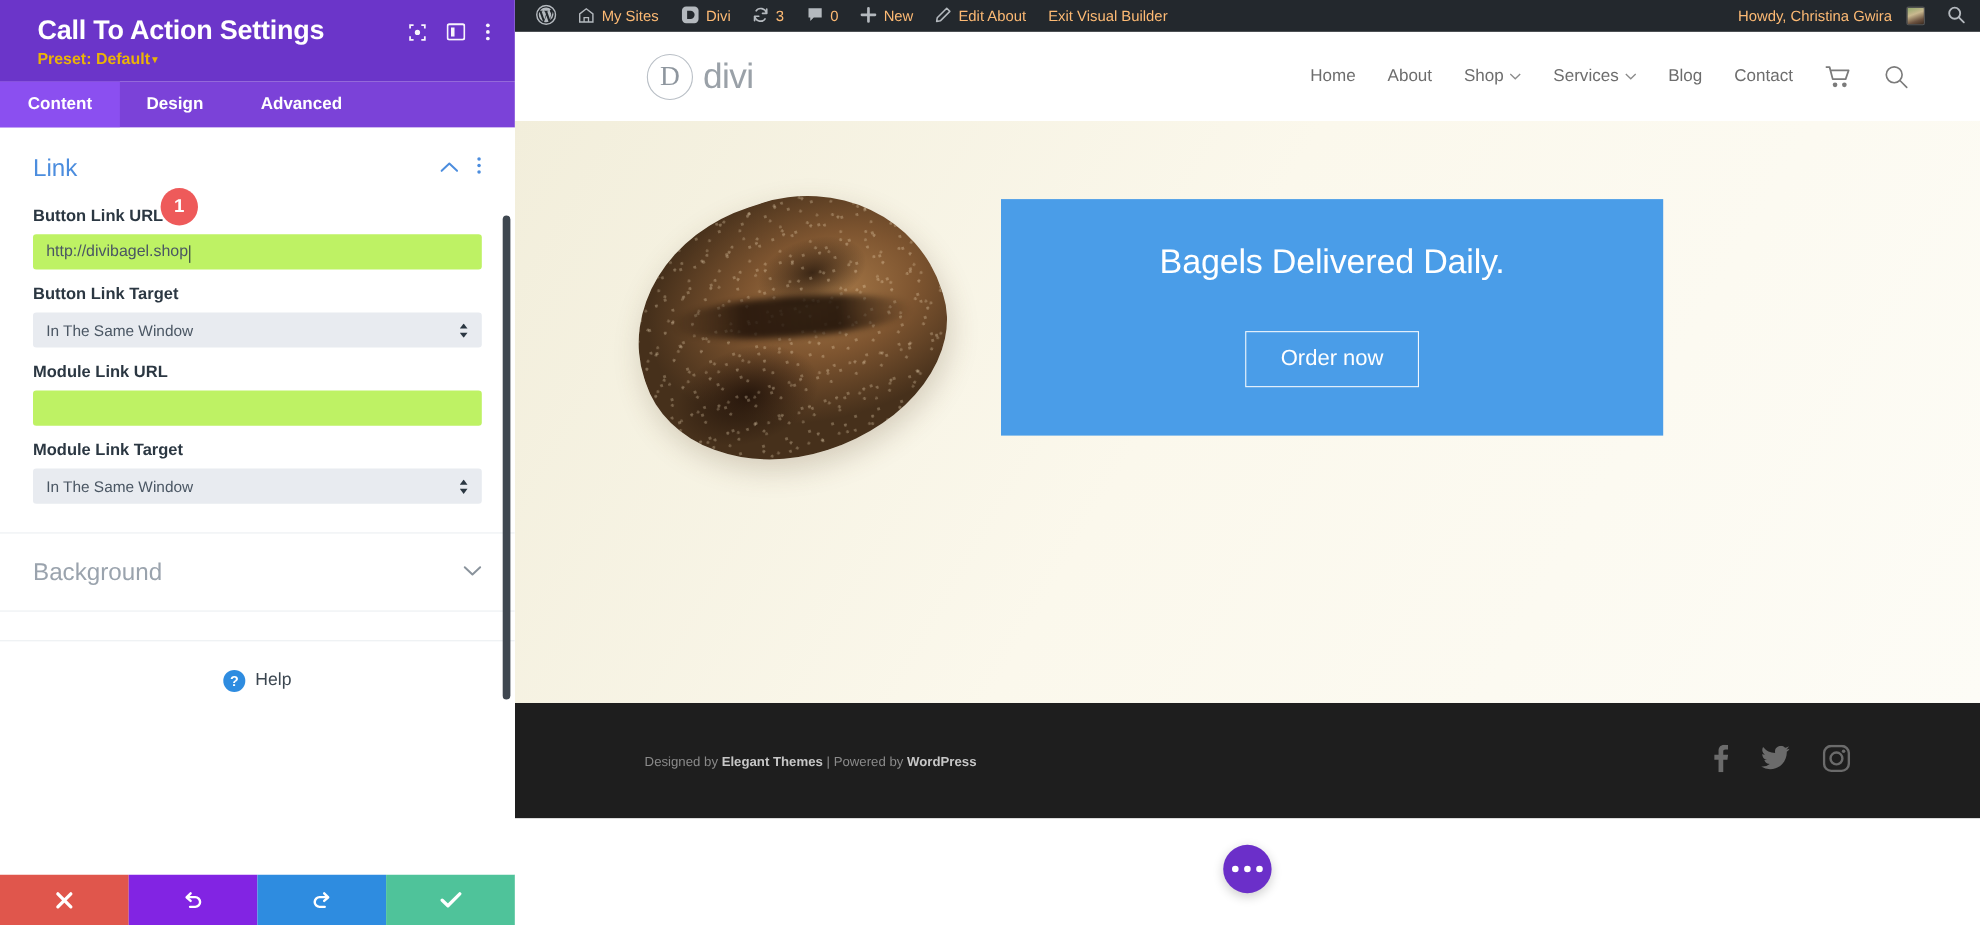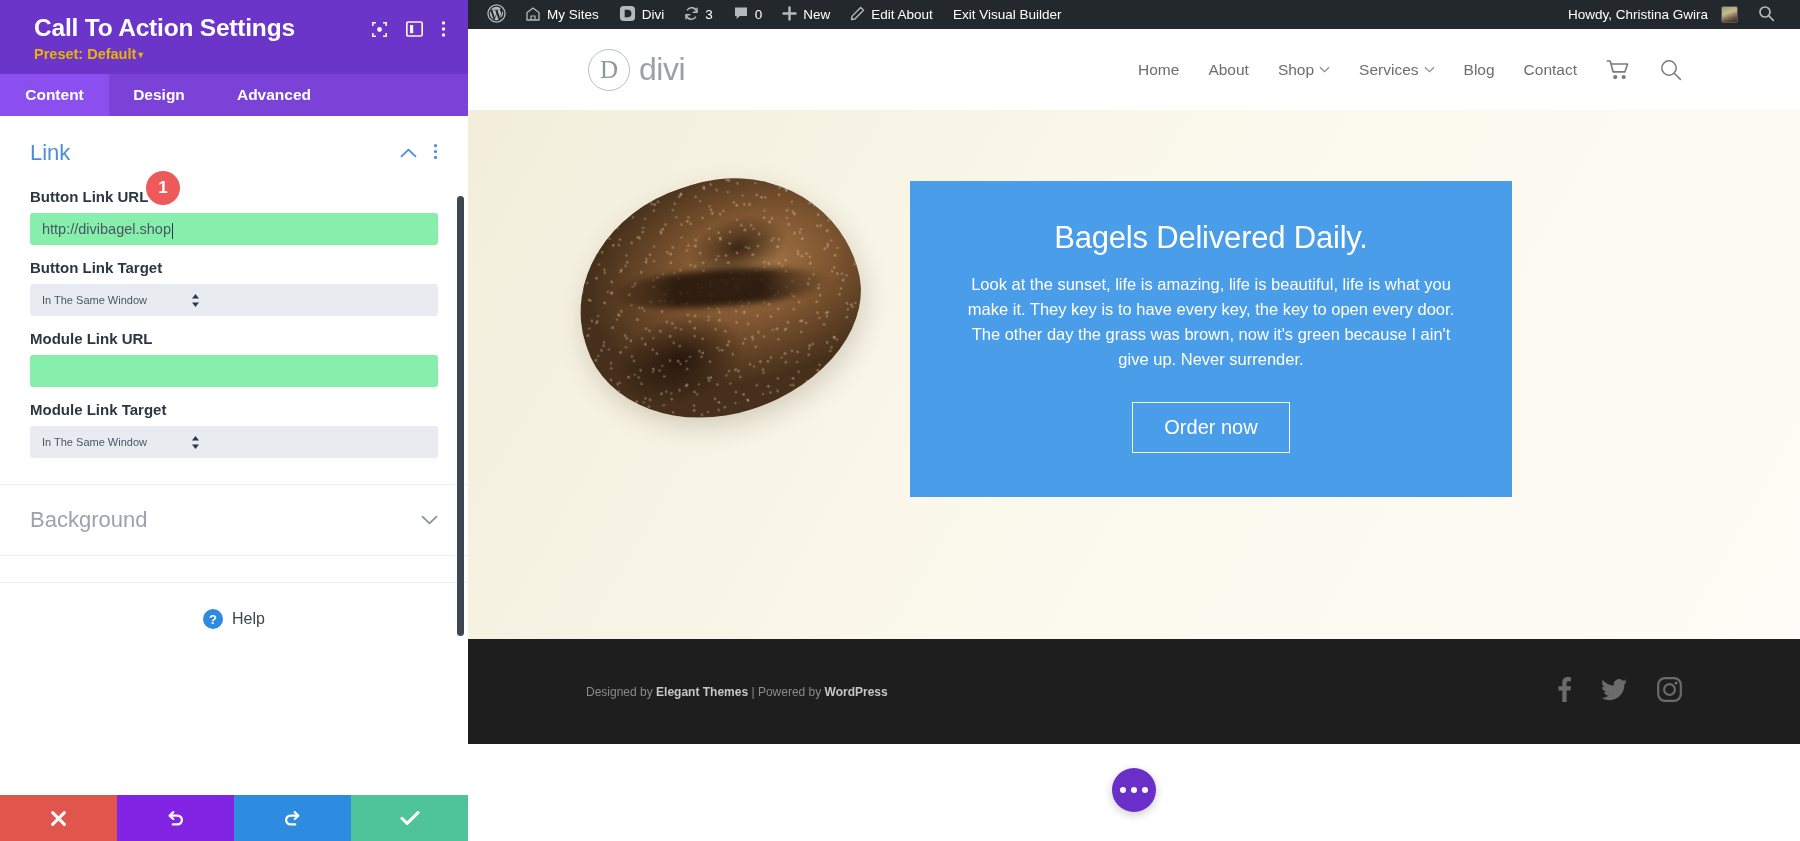--- a/index.html
+++ b/index.html
@@ -57,33 +57,33 @@
   .sec-title.collapsed { color: #9aa3ad; }
   .sec-head-icons { display: flex; align-items: center; gap: 16px; }
 
   .field { padding: 0 30px; margin-top: 14px; position: relative; }
   .field-label {
     font-size: 15px; font-weight: 700; color: #2b3742; margin-bottom: 8px;
     display: inline-block;
   }
   .field-input {
     width: 100%; height: 32px;
-    background: #86efac; border: none; border-radius: 3px;
+    background: #bef264; border: none; border-radius: 3px;
     padding: 0 12px; font-size: 14.5px; color: #4a5663;
     font-family: "Liberation Sans", sans-serif;
     display: flex; align-items: center;
   }
   .caretbar {
     display: inline-block; width: 1px; height: 16px; background: #2b3742;
     margin-left: 1px; position: relative; top: 2px;
   }
   .field-select {
     width: 100%; height: 32px; background: #e8ebf0; border-radius: 3px;
-    padding: 0 12px; font-size: 11px; color: #4a5663;
-    display: flex; align-items: center; 
+    padding: 0 12px; font-size: 14px; color: #4a5663;
+    display: flex; align-items: center; justify-content: space-between;
     cursor: pointer;
     gap: 44px;
   }
   .spinner { display: flex; flex-direction: column; gap: 2px; }
 
   .badge-1 {
     position: absolute;
     width: 34px; height: 34px; border-radius: 50%;
     background: #ee5a5a; color: #fff;
     font-size: 17px; font-weight: 700;
@@ -120,22 +120,22 @@
   .panel-scrollbar {
     position: absolute; right: 4px; top: 80px; width: 7px; height: 440px;
     background: #3f4750; border-radius: 4px;
   }
 
   
   .preview { flex: 1; height: 841px; display: flex; flex-direction: column; background: #fff; position: relative; }
 
   .wp-adminbar {
     height: 29px; background: #23282d; display: flex; align-items: center;
-    color: #ffffff; font-size: 13.5px; flex: 0 0 29px;
-    padding: 0 15px 0 10px;
+    color: #fdba74; font-size: 13.5px; flex: 0 0 29px;
+    padding: 0 3px 0 10px;
   }
   .ab-item {
     display: flex; align-items: center; gap: 6px;
     padding: 0 10px; height: 29px; cursor: pointer; white-space: nowrap;
   }
   .ab-item.logo { padding: 0 9px; }
   .ab-right { margin-left: auto; display: flex; align-items: center; }
   .ab-avatar {
     width: 17px; height: 17px; border-radius: 2px; margin-left: 7px;
     background: linear-gradient(160deg,#8fa86b 0%, #c9b88f 40%, #6b5240 75%, #3b2a1e 100%);
@@ -147,21 +147,21 @@
     padding: 0 0 0 120px; flex: 0 0 81px;
   }
   .logo-wrap { display: flex; align-items: center; gap: 9px; }
   .logo-circle {
     width: 42px; height: 42px; border-radius: 50%;
     border: 1.6px solid #b9bfc6;
     display: flex; align-items: center; justify-content: center;
     color: #8e969e; font-size: 25px; font-family: "Liberation Serif", serif;
   }
   .logo-text { font-size: 32px; color: #9aa1a8; letter-spacing: -0.5px; font-weight: 300; }
-  .site-nav { margin-left: auto; display: flex; align-items: center; gap: 29px; padding-right: 118px; }
+  .site-nav { margin-left: auto; display: flex; align-items: center; gap: 29px; padding-right: 65px; }
   .nav-item {
     font-size: 15.5px; color: #6d6d6d; cursor: pointer;
     display: flex; align-items: center; gap: 5px;
   }
 
   .hero {
     flex: 1; position: relative; overflow: hidden;
     background: linear-gradient(120deg, #f2eedb 0%, #fbf8ec 45%, #fdfcf6 100%);
     display: flex; align-items: center;
   }
@@ -519,21 +519,20 @@
       </nav>
     </header>
 
     <section class="hero">
       <div class="bagel">
           <span class="bagel-speckle"></span>
         </div>
 
       <div class="cta-box">
         <div class="cta-title">Bagels Delivered Daily.</div>
-        <div class="cta-body">Look at the sunset, life is amazing, life is beautiful, life is what you make it. They key is to have every key, the key to open every door. The other day the grass was brown, now it's green because I ain't give up. Never surrender.</div>
         <div class="cta-btn">Order now</div>
       </div>
     </section>
 
     <footer class="site-footer">
       <div class="footer-text">
         <span>Designed by </span><b>Elegant Themes</b><span> | </span><span>Powered by </span><b>WordPress</b>
       </div>
       <div class="footer-social">
         <span>

